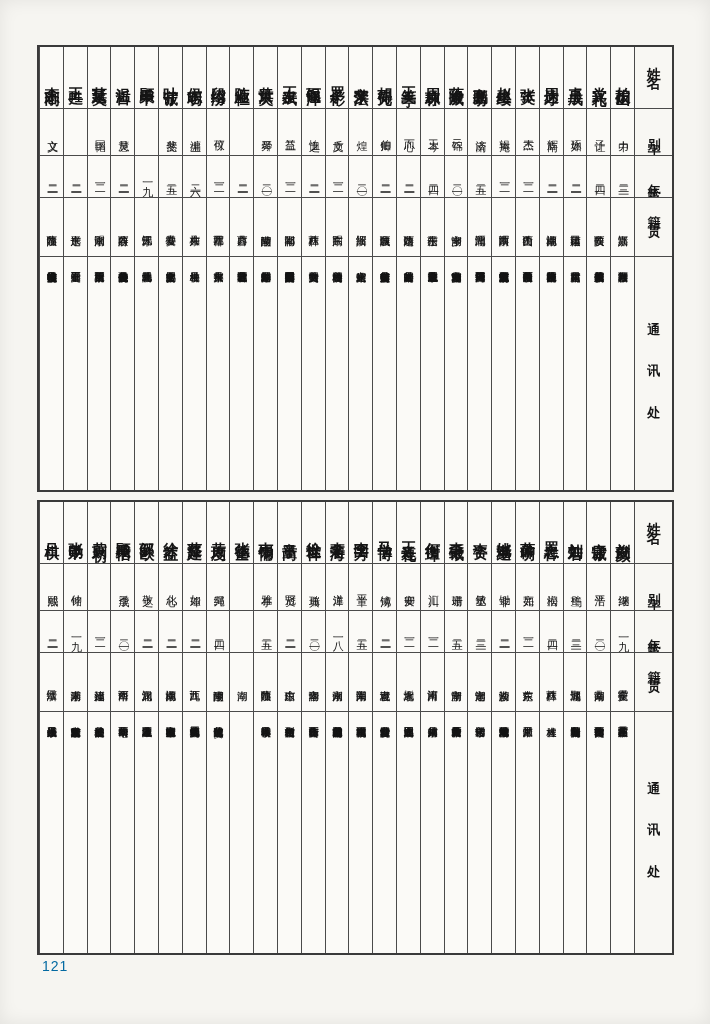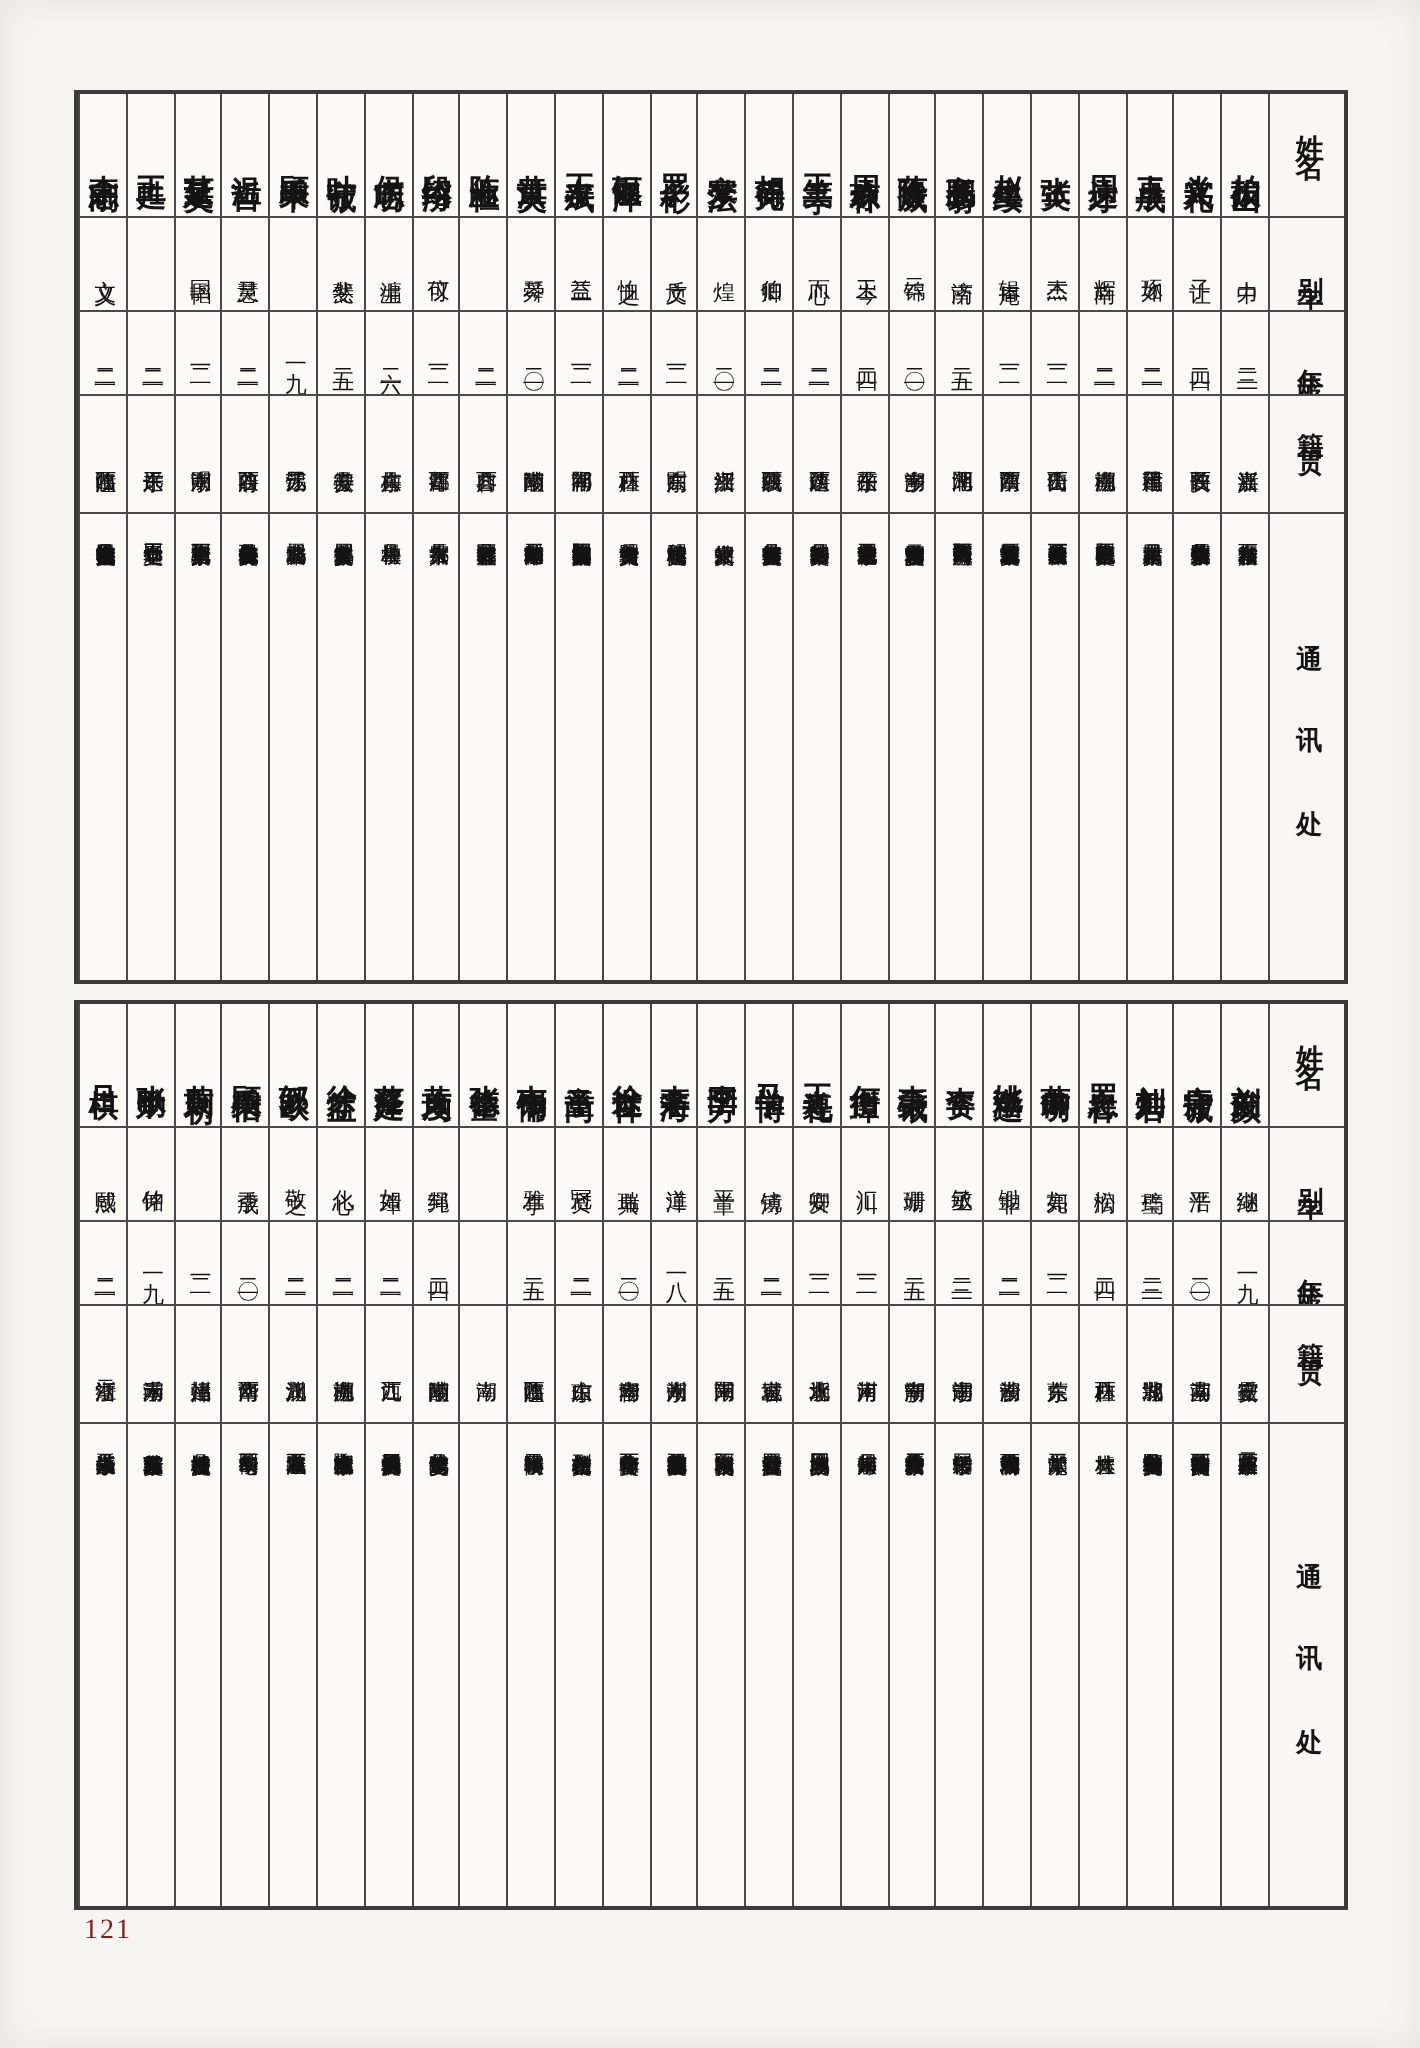--- a/index.html
+++ b/index.html
@@ -70,22 +70,22 @@
   .header-col .cell{ font-weight:bold; }
   .header-col .c-name{ font-size:14px; letter-spacing:9px; padding-top:9px; justify-content:flex-start; }
   .header-col .c-zi{ font-size:13px; letter-spacing:4px; font-weight:bold; }
   .header-col .c-age{ font-size:13px; letter-spacing:3px; }
   .header-col .c-origin{ font-size:13px; letter-spacing:9px; padding-top:8px; justify-content:flex-start;}
   .header-col .c-address{ font-size:13px; letter-spacing:42px; justify-content:center; padding-top:0; }
   .page-number{
     position:absolute;
     left:42px; top:958px;
     font-size:14px;
-    font-family:Liberation Serif, serif;
-    color:#7f1d1d;
+    font-family:Liberation Sans, sans-serif;
+    color:#0369a1;
     letter-spacing:1px;
   }
 </style>
 </head>
 <body>
 
 <div class="page">
   <div class="dir-table top">
       <div class="col header-col">
         <div class="cell c-name">姓名</div>

